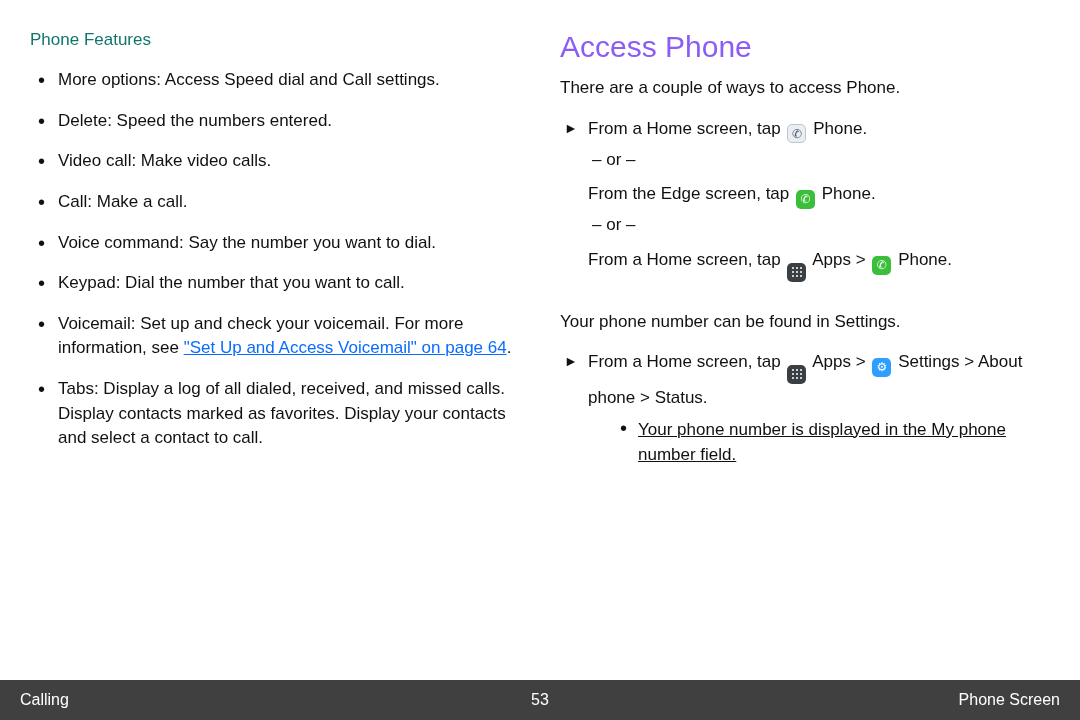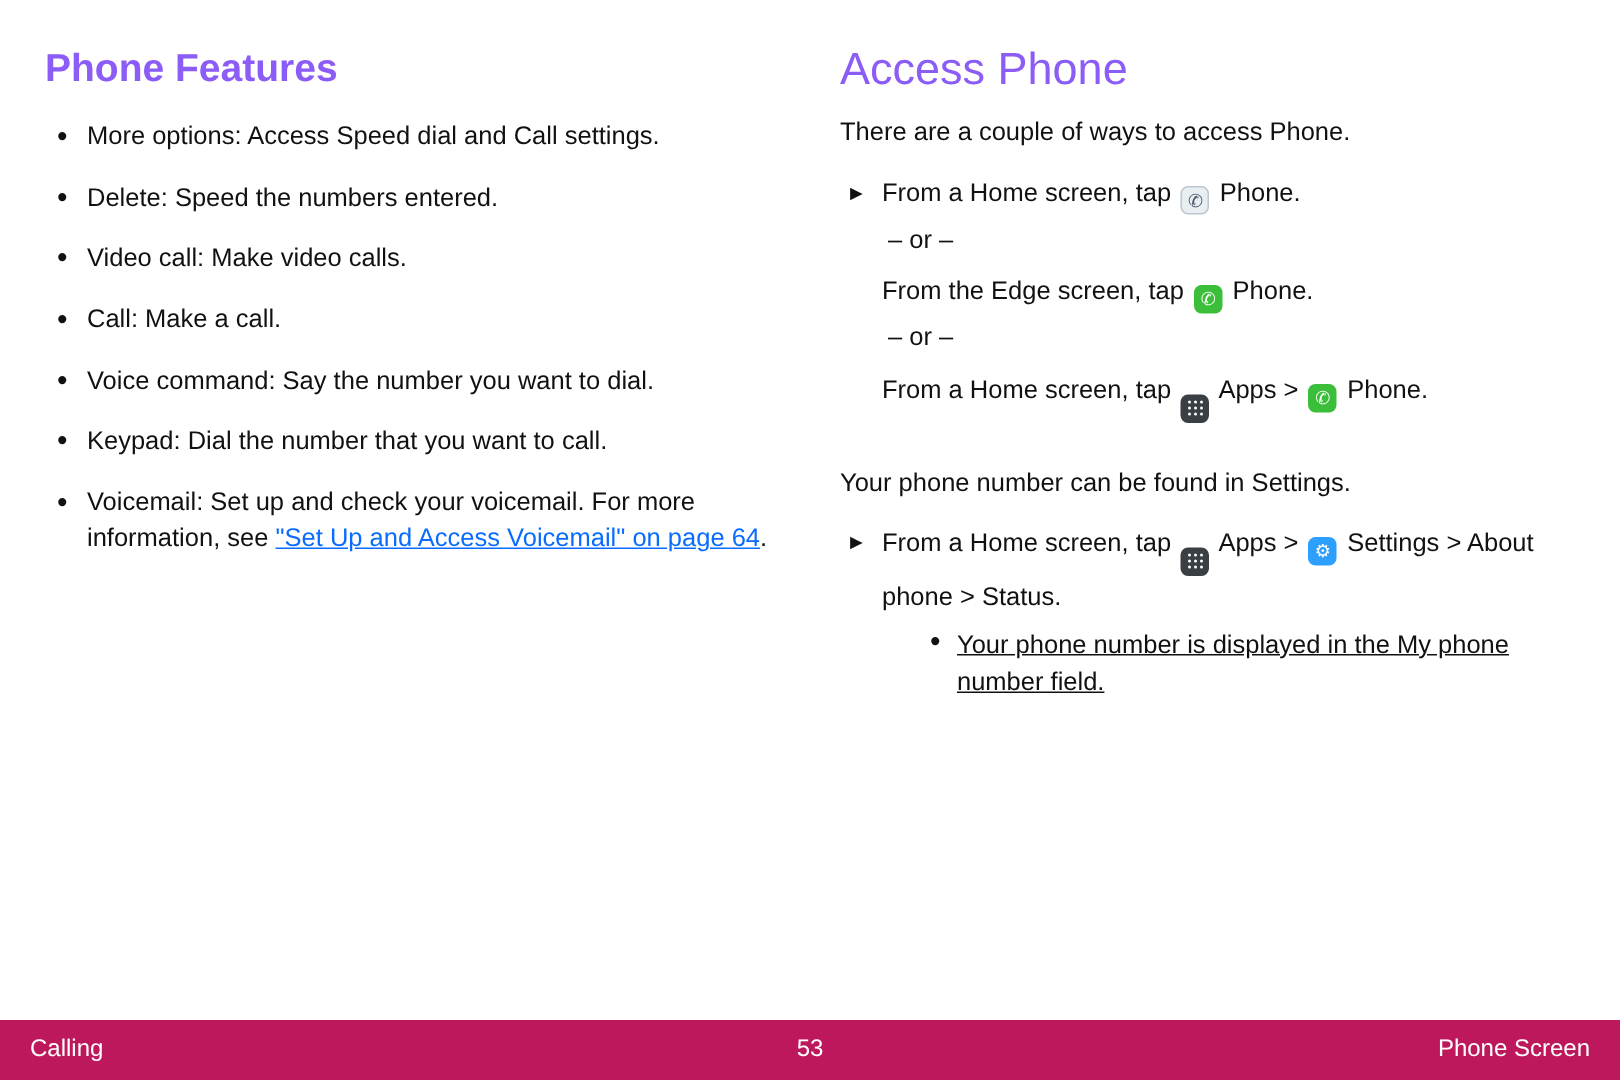--- a/index.html
+++ b/index.html
@@ -20,23 +20,23 @@
     height: calc(100% - 40px);
     box-sizing: border-box;
     padding: 30px 30px 10px 30px;
     gap: 40px;
   }
   .col {
     flex: 1 1 0;
     min-width: 0;
   }
   h2.section-title-sm {
-    color: #8b5cf6;
-    font-size: 26px;
-    font-weight: bold;
+    color: #0f766e;
+    font-size: 17px;
+    font-weight: normal;
     margin: 0 0 18px 0;
   }
   h1.section-title {
     color: #8b5cf6;
     font-weight: 400;
     font-size: 30px;
     margin: 0 0 12px 0;
   }
   ul.bullets {
     list-style: none;
@@ -140,21 +140,21 @@
     gap: 2px;
   }
   .icon-apps .dots span {
     width: 2px; height: 2px; background: #fff; border-radius: 50%;
   }
   
   .footer {
     position: absolute;
     left: 0; right: 0; bottom: 0;
     height: 40px;
-    background: #be185d;
+    background: #404040;
     color: #fff;
     display: flex;
     align-items: center;
     justify-content: space-between;
     padding: 0 20px;
     font-size: 16px;
     box-sizing: border-box;
   }
   .footer .page-num {
     position: absolute;
@@ -185,20 +185,23 @@
         <span class="bold">Call</span><span>: Make a call.</span>
       </li>
       <li>
         <span class="bold">Voice command</span><span>: Say the number you want to dial.</span>
       </li>
       <li>
         <span class="bold">Keypad</span><span>: Dial the number that you want to call.</span>
       </li>
       <li>
         <span class="bold">Voicemail</span><span>: Set up and check your voicemail. For more information, see </span><a href="#" class="link">"Set Up and Access Voicemail" on page 64</a><span>.</span>
+      </li>
+      <li>
+        <span class="bold">Tabs</span><span>: Display a log of all dialed, received, and missed calls. Display contacts marked as favorites. Display your contacts and select a contact to call.</span>
       </li>
     </ul>
   </div>
 
   <div class="col">
     <h1 class="section-title">Access Phone</h1>
     <p class="para">There are a couple of ways to access Phone.</p>
 
     <div class="step">
       <span>From a Home screen, tap </span>

